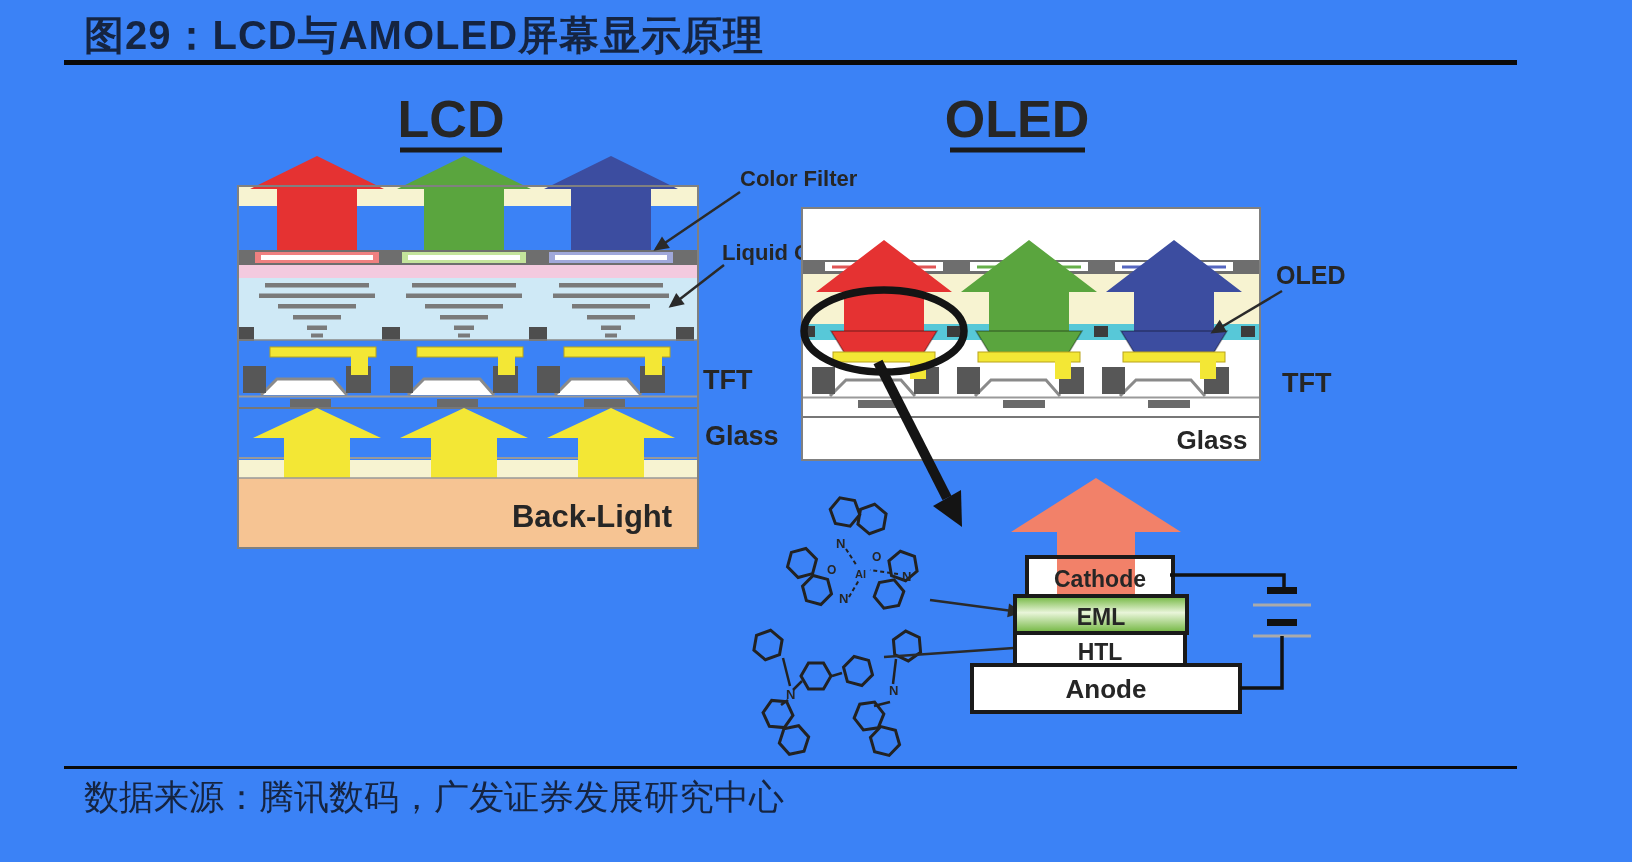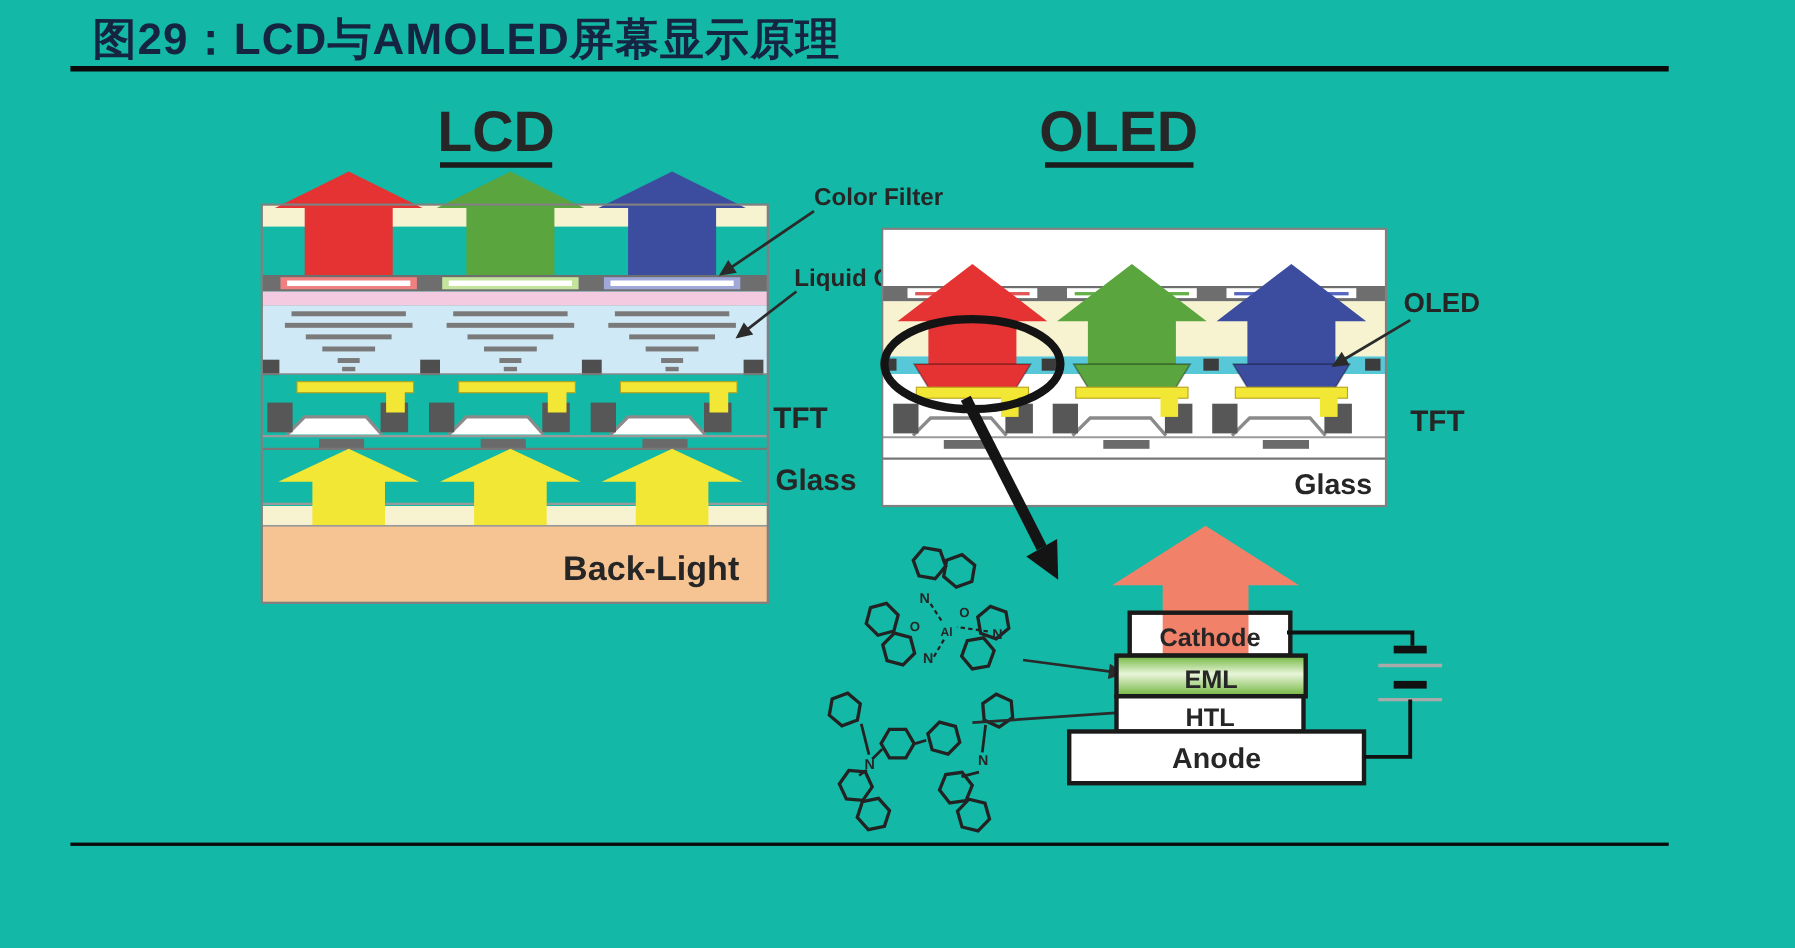--- a/index.html
+++ b/index.html
@@ -1,16 +1,16 @@
 <!DOCTYPE html>
 <html><head>
 <meta charset="utf-8">
 <style>
   html,body{margin:0;padding:0;background:#fff;}
-  #page{position:relative;width:1632px;height:862px;background:#14b8a6;overflow:hidden;
+  #page{position:relative;width:1632px;height:862px;background:#3b82f6;overflow:hidden;
         font-family:"Liberation Sans",sans-serif;}
   .abs{position:absolute;}
   .fig-title{left:84px;top:8px;font-size:40px;font-weight:bold;color:#152441;letter-spacing:1px;white-space:nowrap;}
   .rule{left:64px;width:1453px;background:#0a0a0a;}
   .rule-top{top:60px;height:5px;}
   .rule-bottom{top:766px;height:3px;}
   .fig-source{left:84px;top:774px;font-size:35px;color:#152441;font-family:"Liberation Serif",serif;white-space:nowrap;}
   svg text{font-family:"Liberation Sans",sans-serif;font-weight:bold;fill:#262626;}
   svg{display:block;}
 </style>
@@ -275,13 +275,14 @@
         <rect x="1267" y="587" width="30" height="7" fill="#111"></rect>
         <line x1="1253" y1="605" x2="1311" y2="605" stroke="#aaa" stroke-width="3"></line>
         <rect x="1267" y="619" width="30" height="7" fill="#111"></rect>
         <line x1="1253" y1="636" x2="1311" y2="636" stroke="#aaa" stroke-width="3"></line>
         <polyline points="1282,636 1282,688 1240,688" fill="none" stroke="#111" stroke-width="3.5"></polyline>
       </g>
     </g>
   </svg>
 
   <div class="abs rule rule-bottom"></div>
+  <div class="abs fig-source">数据来源：腾讯数码，广发证券发展研究中心</div>
 </div>
 
 </body></html>

